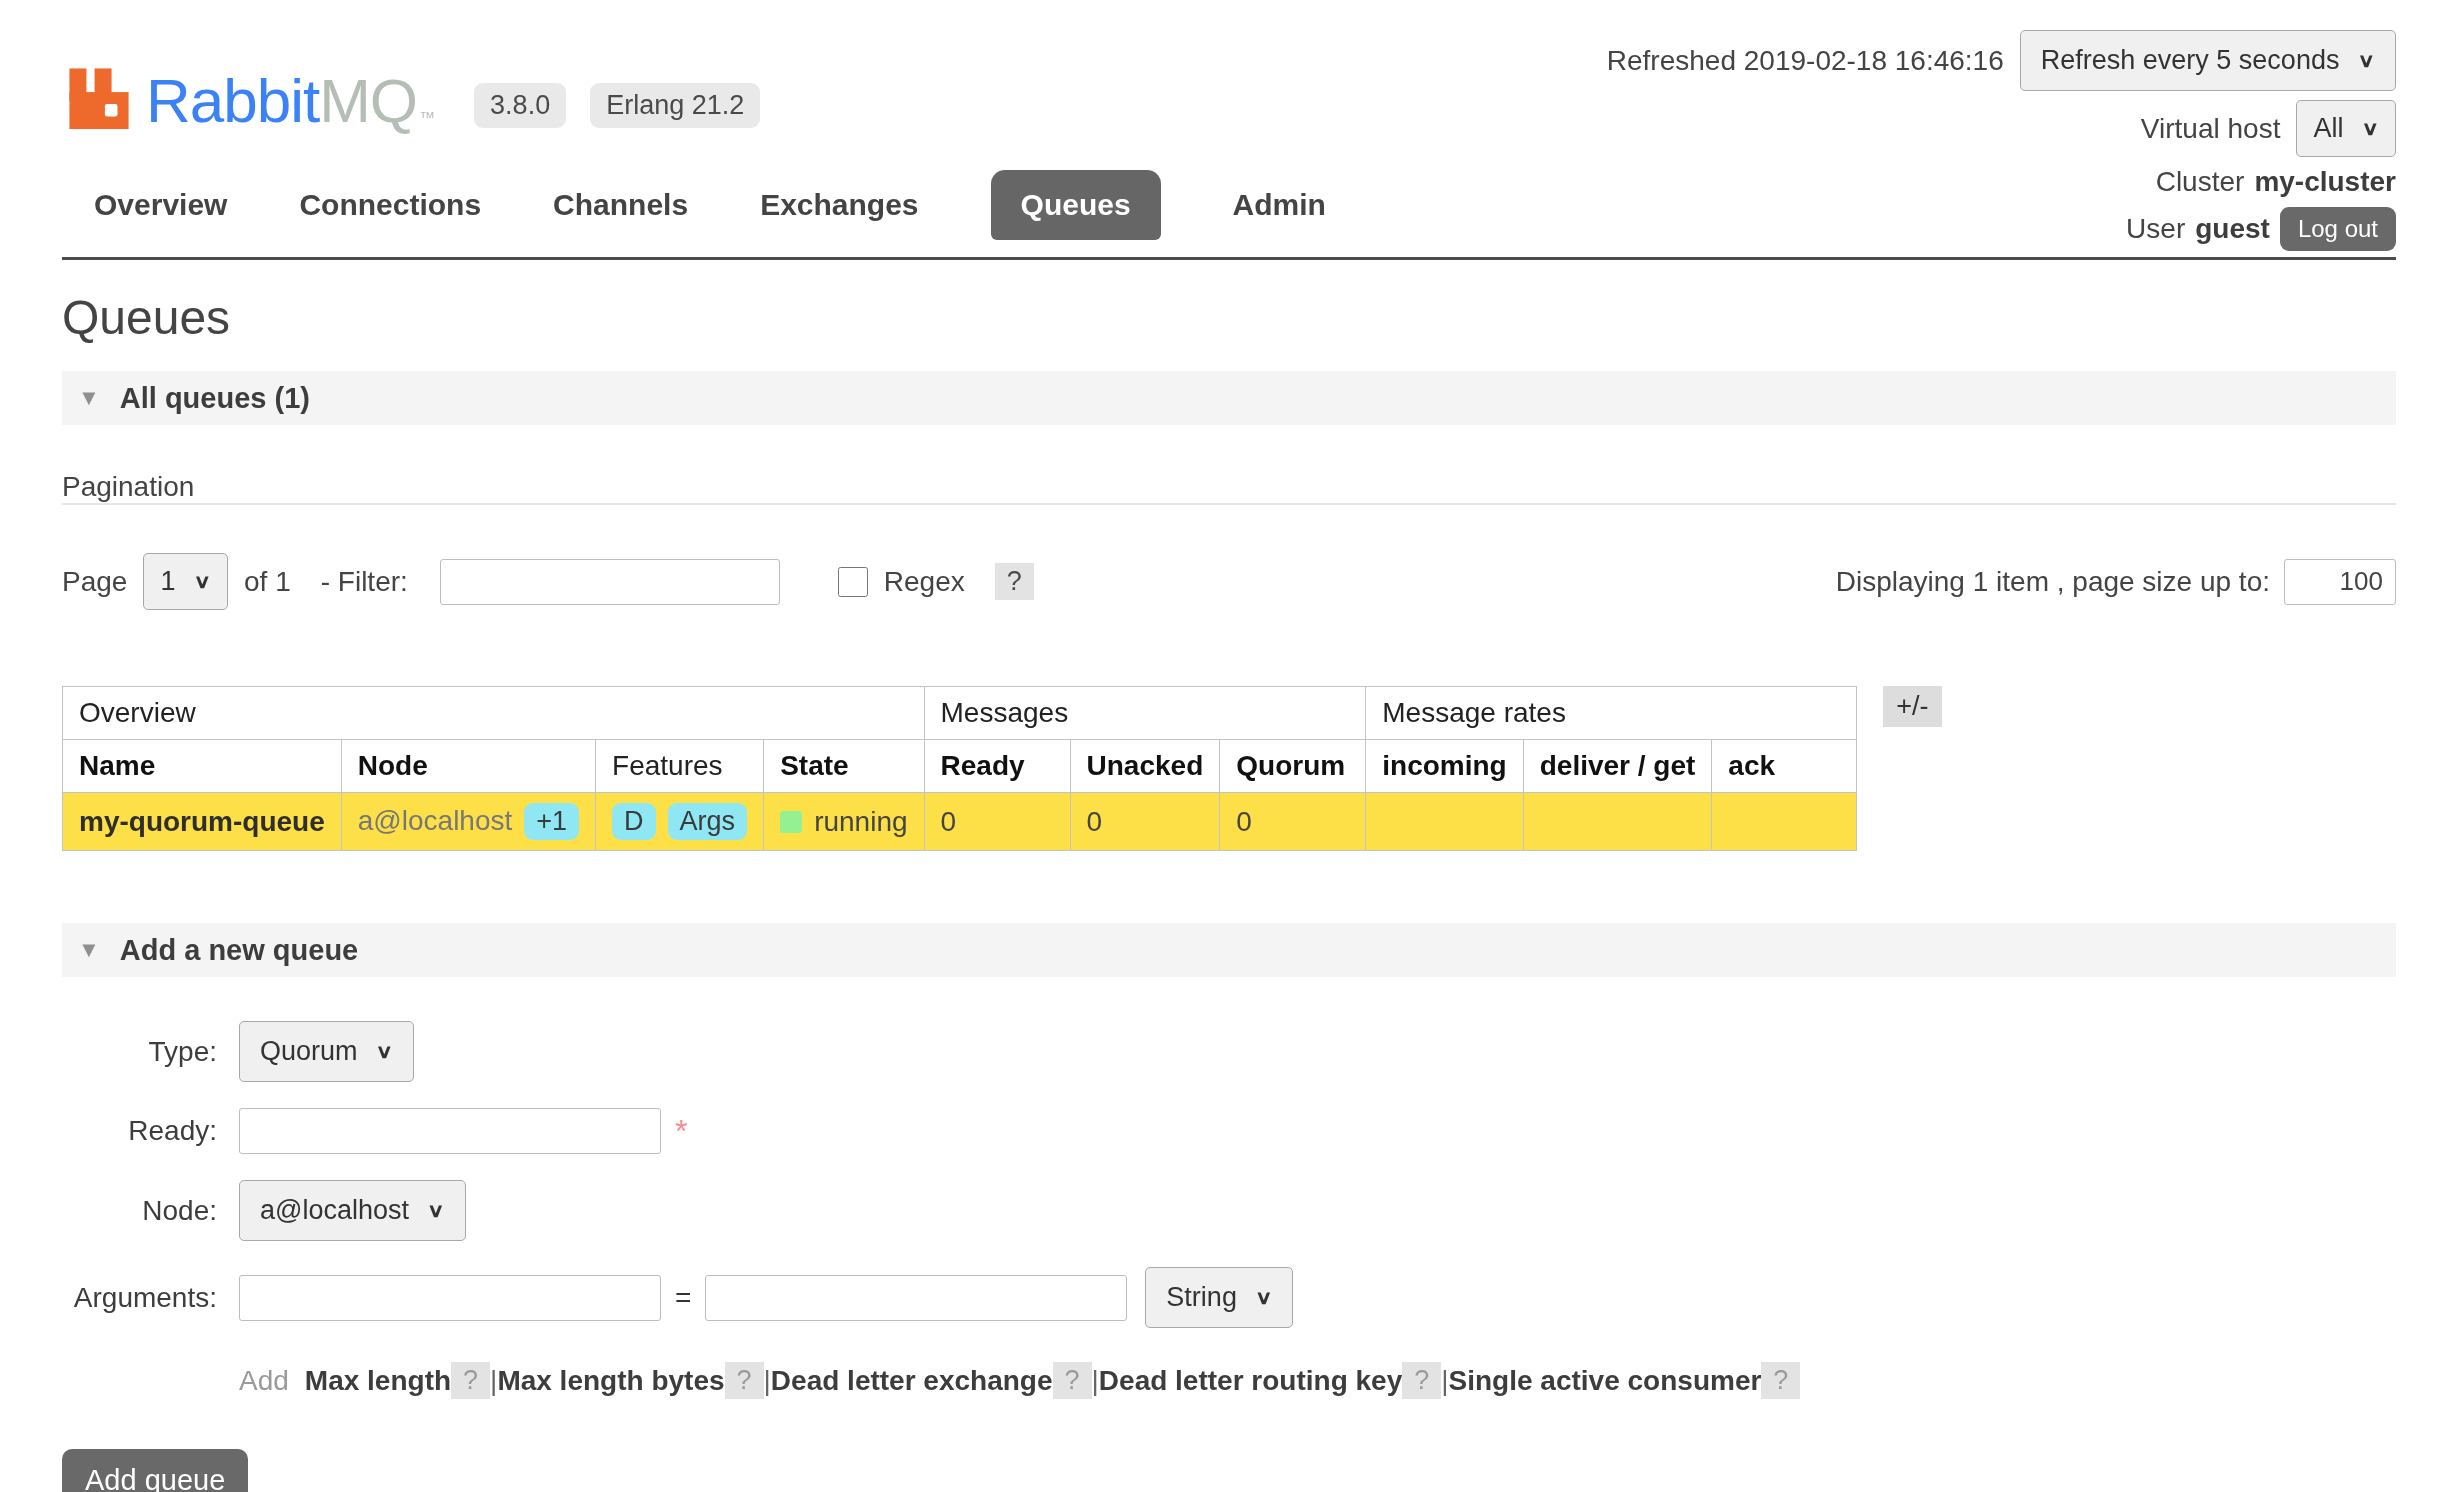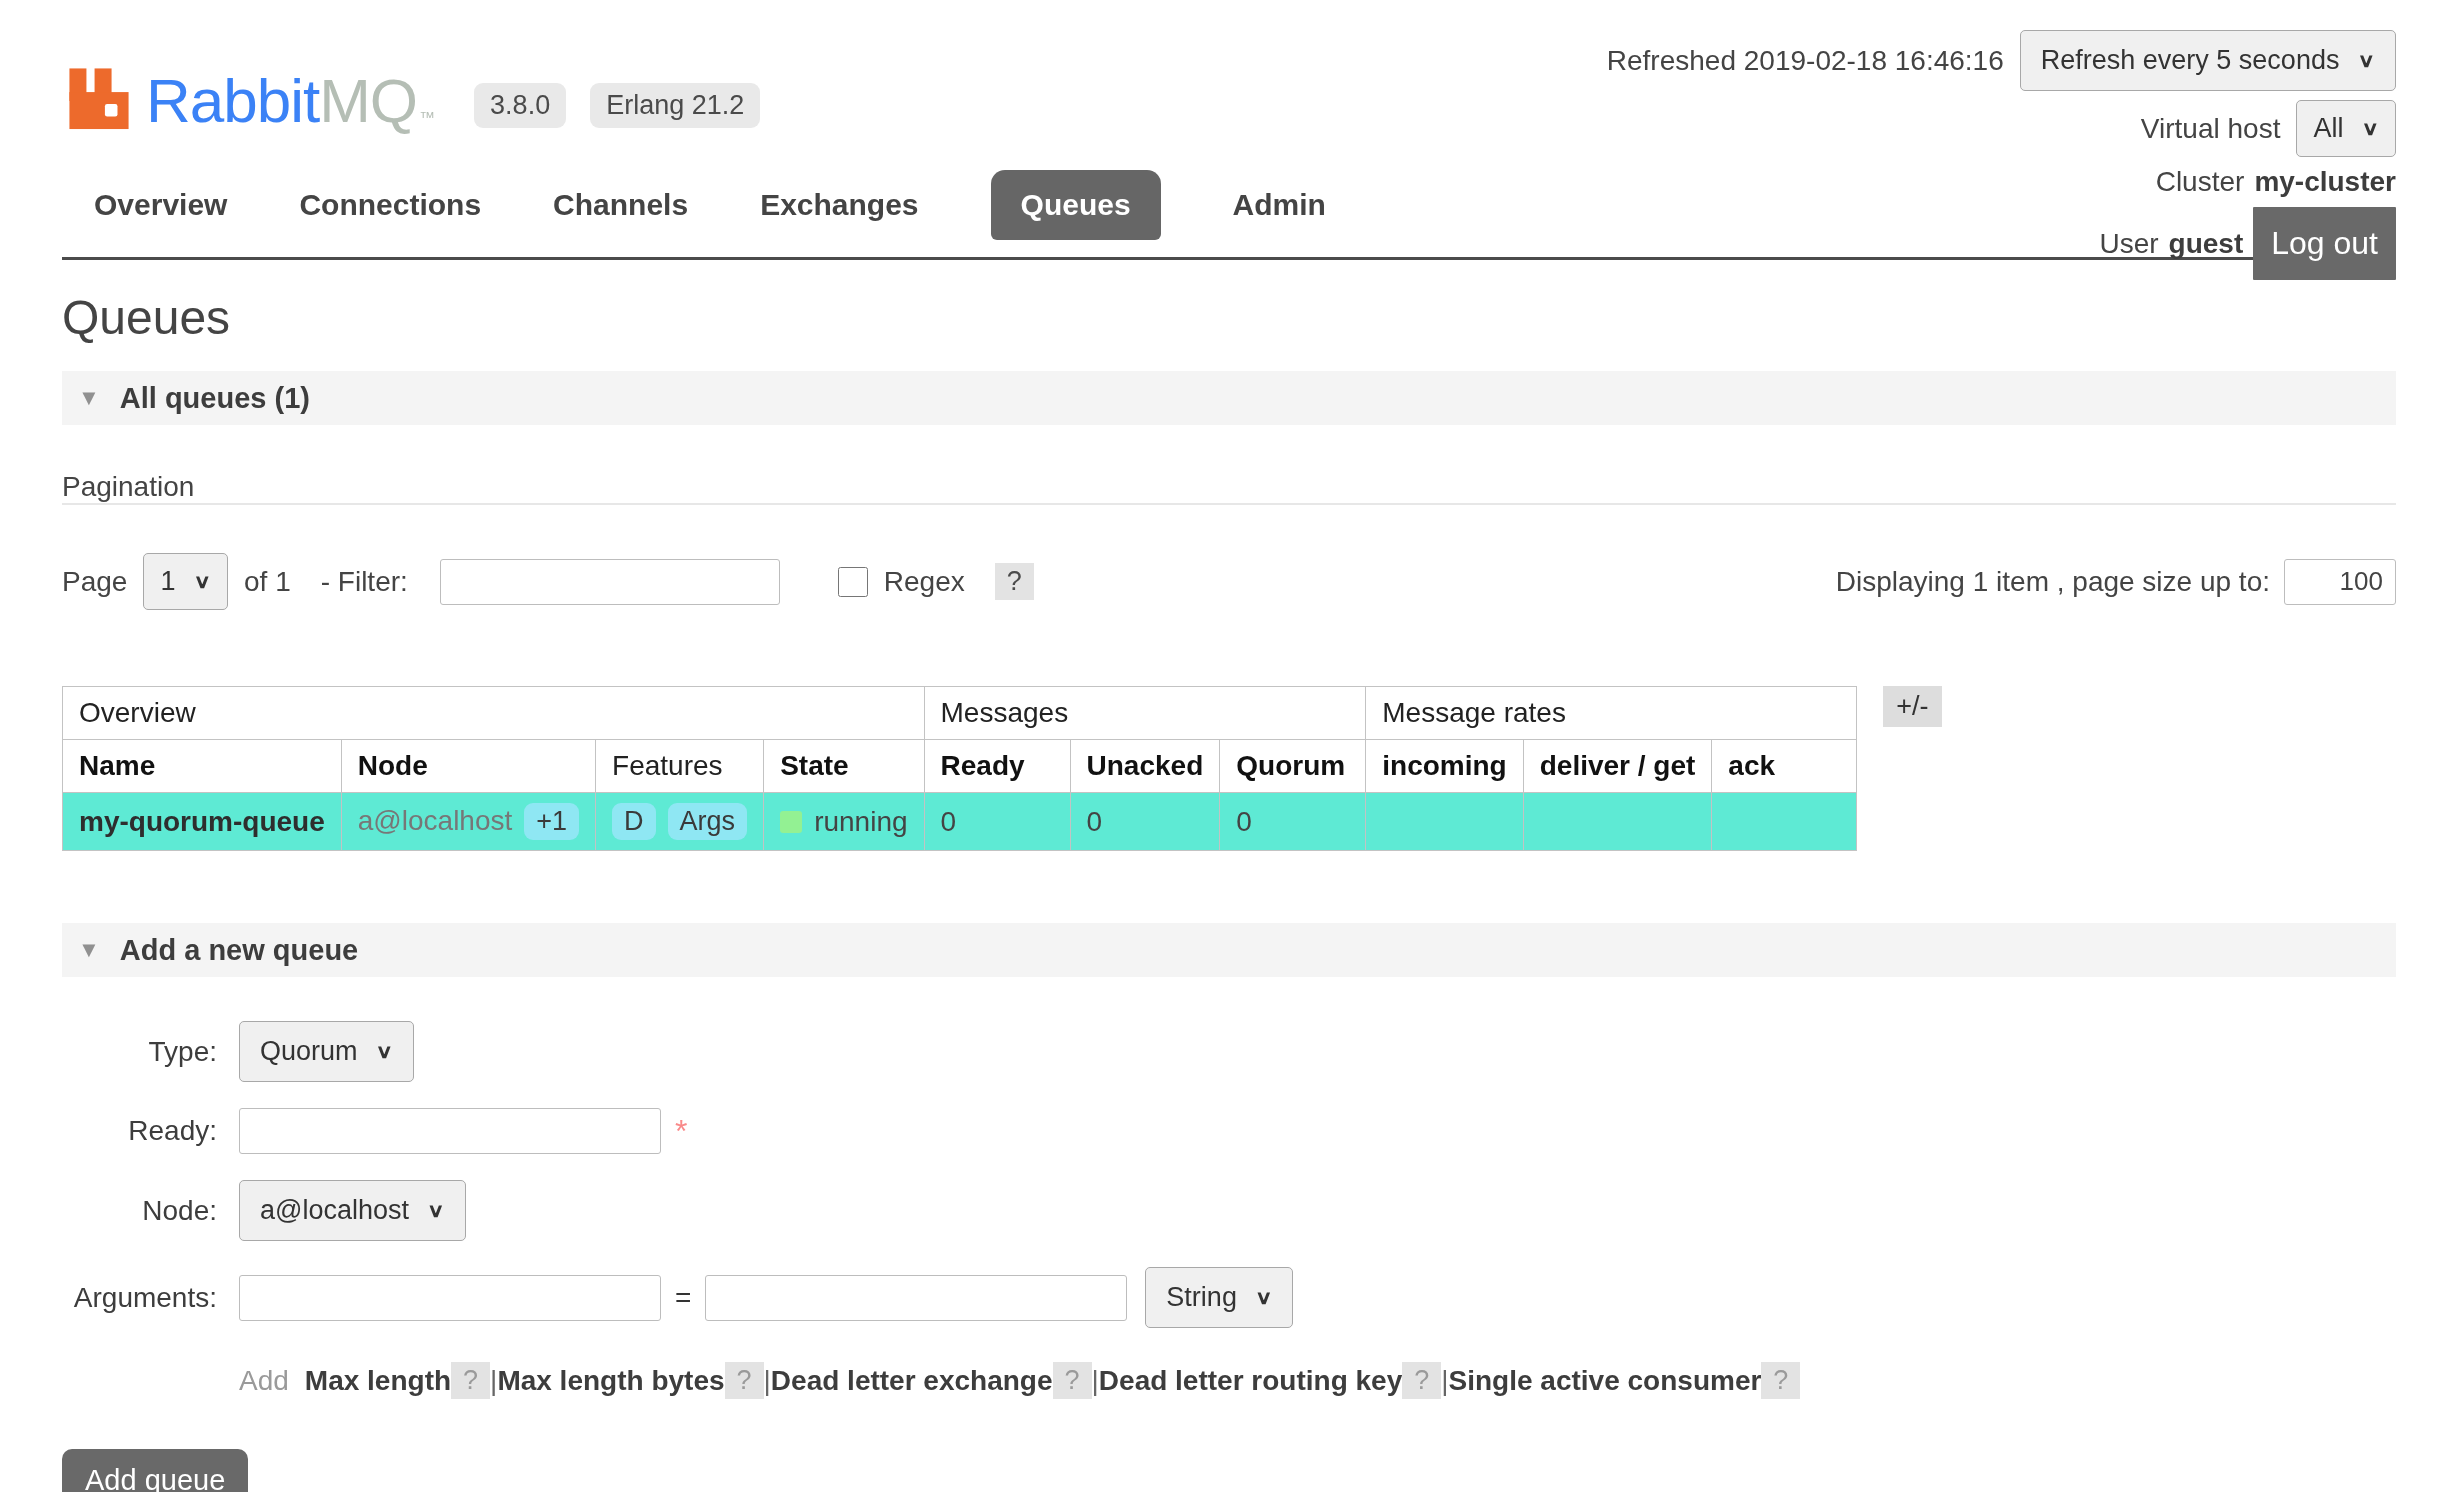--- a/index.html
+++ b/index.html
@@ -34,22 +34,22 @@
   
   .select {
     display: inline-flex; align-items: center; justify-content: center; gap: 18px;
     background: #f0f0f0; border: 1px solid #a8a8a8; border-radius: 5px;
     padding: 14px 20px; font-size: 27px; color: #333; cursor: default; white-space: nowrap;
   }
   .select .chev { font-size: 24px; font-weight: bold; color: #333; transform: scaleY(0.8); }
   .select.small { padding: 12px 16px; }
 
   .btn-dark {
-    background: #696969; color: #fff; border: none; border-radius: 1px;
-    font-size: 32px; padding: 18px 18px; font-family: inherit; cursor: pointer;
+    background: #696969; color: #fff; border: none; border-radius: 9px;
+    font-size: 24px; padding: 8px 18px; font-family: inherit; cursor: pointer;
   }
 
   
   .nav { display: flex; align-items: center; gap: 72px; margin-top: 2px; padding-left: 32px; }
   .tab { font-size: 30px; font-weight: bold; color: #444; padding: 18px 0; cursor: pointer; }
   .tab.active {
     background: #666; color: #fff; padding: 18px 30px;
     border-radius: 14px 14px 6px 6px;
   }
   .nav-rule { border-top: 3px solid #4b4b4b; margin-top: 17px; }
@@ -84,21 +84,21 @@
   
   .table-zone { display: flex; align-items: flex-start; margin-top: 76px; }
   table.queues { border-collapse: collapse; table-layout: fixed; }
   table.queues th, table.queues td {
     border: 1px solid #c3c3c3; font-size: 28px; padding: 10px 16px; text-align: left;
     overflow: hidden; white-space: nowrap;
   }
   tr.group-row th { font-weight: normal; color: #222; height: 50px; background: #fff; }
   tr.head-row th { font-weight: bold; color: #111; height: 50px; background: #fff; }
   tr.head-row th.plain { font-weight: normal; color: #222; }
-  tr.data-row td { background: #5eead4; height: 56px; color: #444; }
+  tr.data-row td { background: #fde047; height: 56px; color: #444; }
   td.num { text-align: right; }
   .qname { font-weight: bold; color: #2e2e2e; cursor: pointer; }
   .node-text { color: #777; margin-right: 12px; }
   .pill {
     background: #8fe7f3; color: #3a3a3a; border-radius: 9px; padding: 3px 12px;
     font-size: 27px; display: inline-block;
   }
   .pill + .pill { margin-left: 12px; }
   .state-cell { display: flex; align-items: center; gap: 12px; }
   .state-dot { width: 22px; height: 22px; background: #93f193; border-radius: 3px; display: inline-block; }

